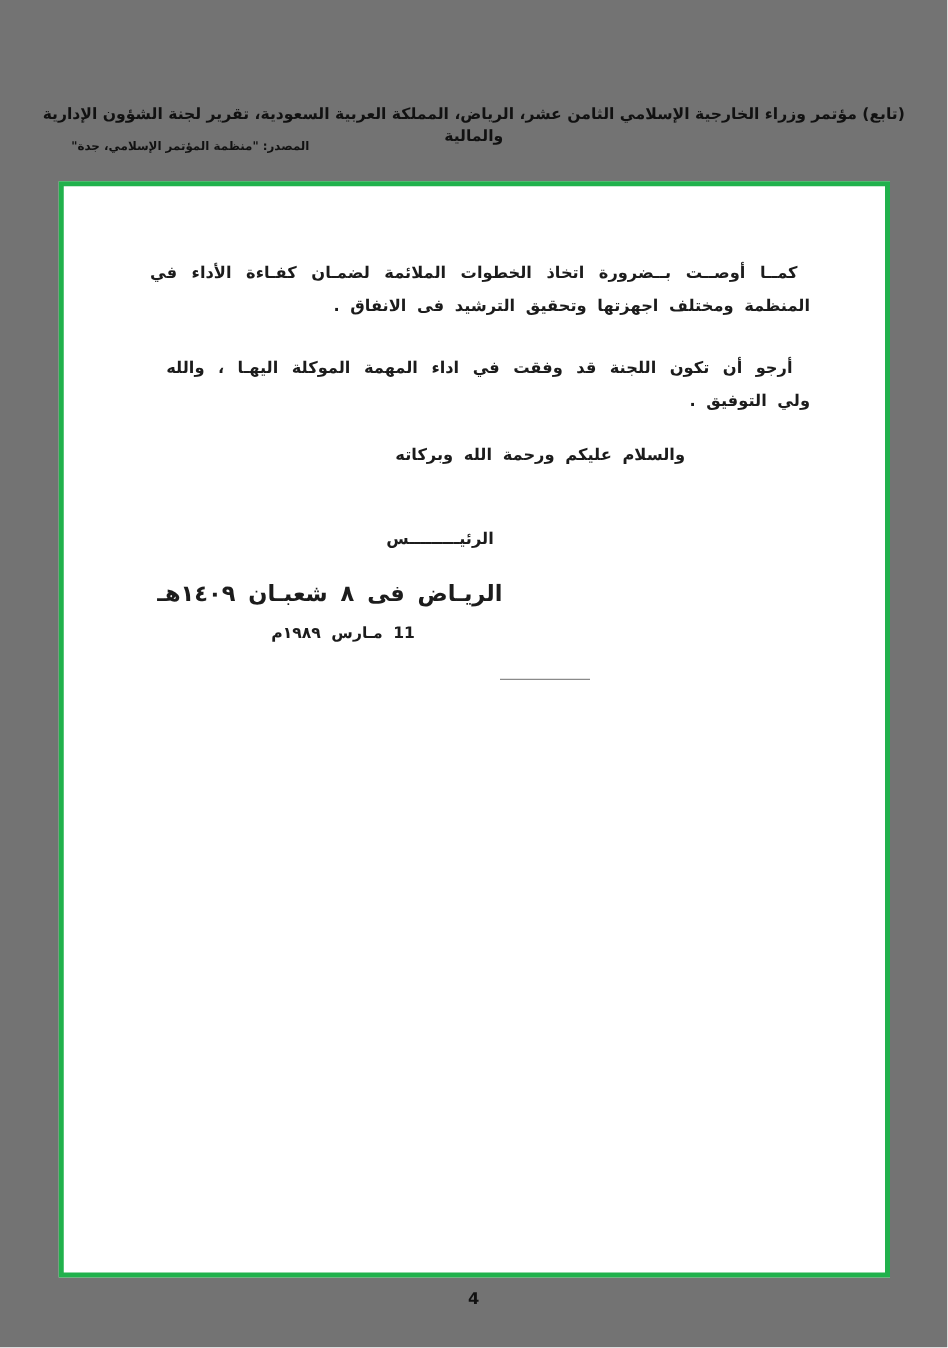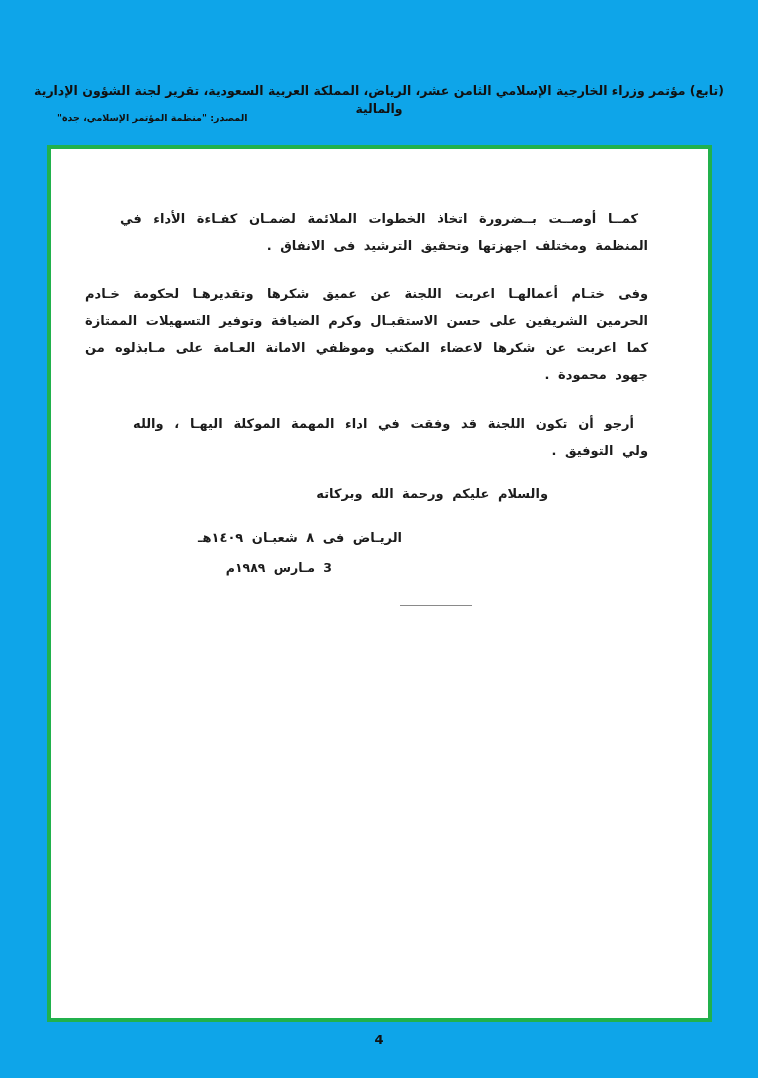--- a/index.html
+++ b/index.html
@@ -7,21 +7,21 @@
     padding: 0;
     background: #ffffff;
   }
   body {
     font-family: "DejaVu Sans", sans-serif;
   }
   .page {
     position: relative;
     width: 758px;
     height: 1078px;
-    background: #0ea5e9;
+    background: #737373;
     overflow: hidden;
   }
   
   .hdr1 {
     position: absolute;
     top: 82px;
     left: 26px;
     right: 26px;
     direction: rtl;
     text-align: center;
@@ -88,21 +88,21 @@
   .sig-title {
     margin-top: 40px;
     margin-right: 253px;
     text-align: right;
     letter-spacing: 1px;
   }
   .date1 {
     margin-top: 17px;
     margin-right: 246px;
     text-align: right;
-    font-size: 13px;
+    font-size: 18px;
   }
   .date2 {
     margin-top: 3px;
     margin-right: 316px;
     text-align: right;
     font-size: 12.5px;
   }
   .sig-line {
     margin: 24px 176px 0 0;
     width: 72px;
@@ -128,31 +128,31 @@
 
   <div class="hdr1">(تابع)  مؤتمر وزراء الخارجية الإسلامي الثامن عشر، الرياض، المملكة العربية السعودية، تقرير لجنة الشؤون الإدارية والمالية</div>
 
   <div class="hdr2">المصدر:  "منظمة المؤتمر الإسلامي، جدة"</div>
 
   <div class="scan-box" style="border-color: rgb(33, 177, 76);">
     <div class="scan-content">
 
       <p class="para p1">كمــا أوصــت بــضرورة اتخاذ الخطوات الملائمة لضمـان كفـاءة الأداء في المنظمة ومختلف اجهزتها وتحقيق الترشيد فى الانفاق .</p>
 
-      <p class="para p2">وفى ختـام أعمالهـا اعربت اللجنة عن عميق شكرها وتقديرهـا لحكومة خـادم الحرمين الشريفين على حسن الاستقبـال وكرم الضيافة وتوفير التسهيلات الممتازة كما اعربت عن شكرها لاعضاء المكتب وموظفي الامانة العـامة على مـابذلوه من جهود محمودة .</p>
 
 
       <p class="para p3">أرجو أن تكون اللجنة قد وفقت في اداء المهمة الموكلة اليهـا ، والله ولي التوفيق .</p>
 
       <div class="closing">والسلام عليكم ورحمة الله وبركاته</div>
 
+      <div class="sig-title">الرئيـــــــــس</div>
 
       <div class="date1">الريـاض فى ٨ شعبـان ١٤٠٩هـ</div>
 
-      <div class="date2">3 مـارس ١٩٨٩م</div>
+      <div class="date2">11 مـارس ١٩٨٩م</div>
 
       <div class="sig-line"></div>
 
     </div>
   </div>
 
   <div class="page-num">4</div>
 
 </div>
 

